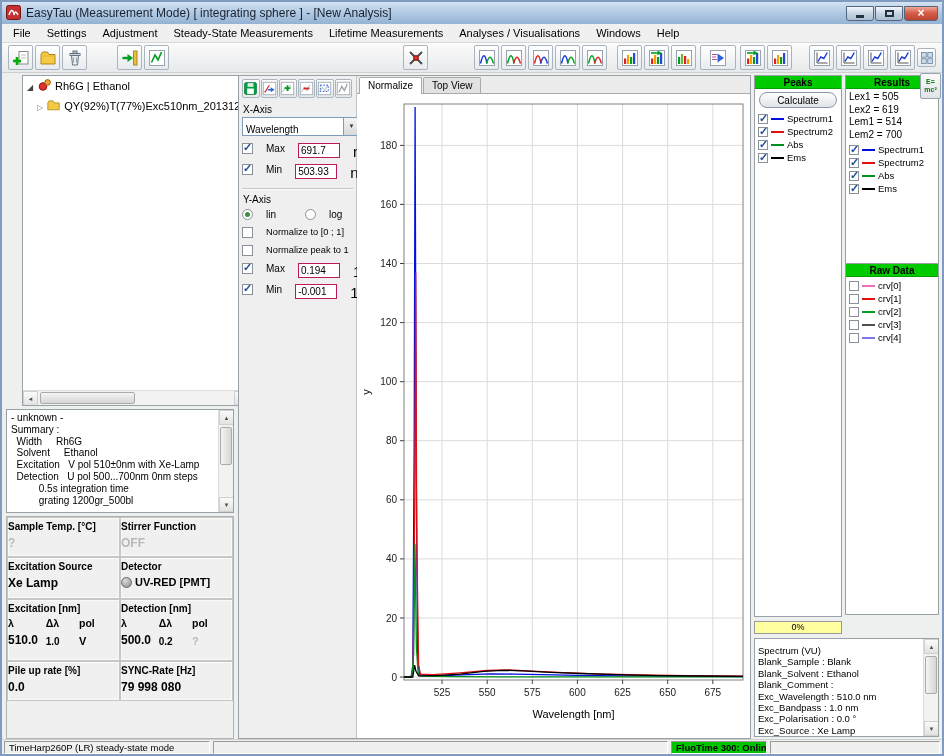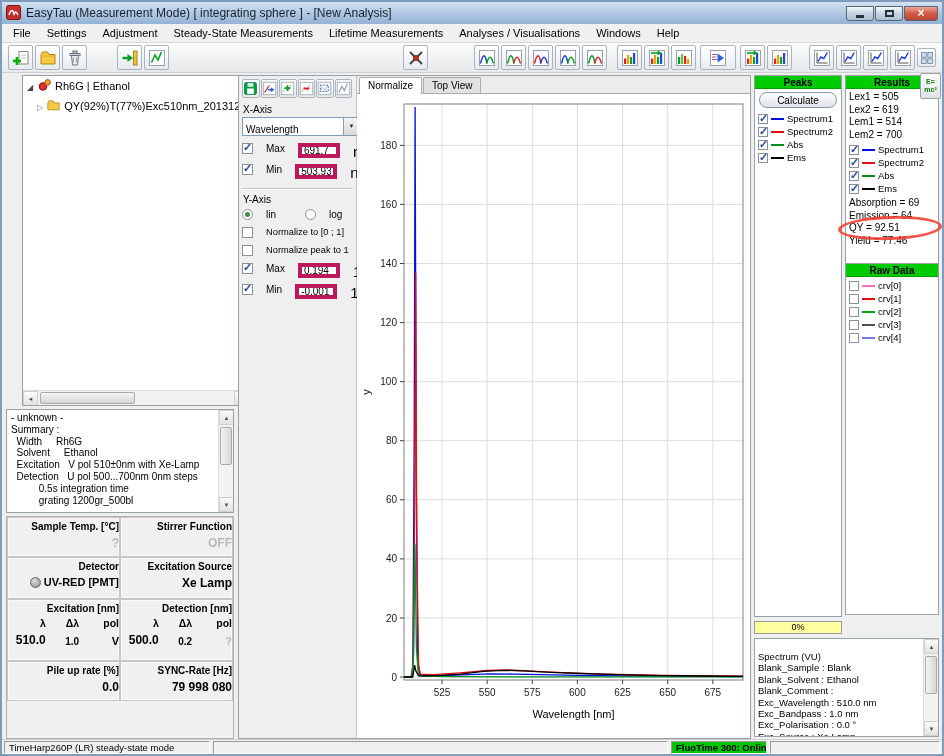--- a/index.html
+++ b/index.html
@@ -56,21 +56,21 @@
   .sb-vtrack{flex:1;position:relative}
   .sb-vthumb{position:absolute;left:1px;right:1px;top:2px;height:38px;background:linear-gradient(90deg,#f4f4f4,#d6d6d6);border:1px solid #aaa;border-radius:2px}
 
   
   #summary-box{left:4px;top:336px;width:228px;height:104px;overflow:hidden}
   #summary-lines{padding:2px 4px;margin-right:15px}
   .sum-line{font-size:10px;line-height:11.8px;white-space:pre;overflow:hidden}
 
   
   #params-panel{position:absolute;left:4px;top:443px;width:228px;height:223px;background:#f0f0f0;border:1px solid #b2b2b2;display:grid;grid-template-columns:1fr 1fr;grid-template-rows:40px 42px 62px 40px 37px;overflow:hidden}
-  .pcell{border:1px solid #c6c6c6;box-shadow:inset 0 0 0 1px #fafafa;background:#f0f0f0;text-align:right;overflow:hidden}
+  .pcell{border:1px solid #c6c6c6;box-shadow:inset 0 0 0 1px #fafafa;background:#f0f0f0;text-align:left;overflow:hidden}
   .plabel{font-weight:bold;font-size:10px;margin-top:3px;white-space:nowrap}
   .pvalue{font-weight:bold;font-size:12px;margin-top:4px}
   .gray{color:#b9b9b9}
   .tri{display:grid;grid-template-columns:34% 30% 36%;align-items:end}
   .sym{font-weight:bold;font-size:10.5px;margin-top:3px}
   .v-big{font-weight:bold;font-size:12px}
   .v-mid{font-weight:bold;font-size:10px}
   .v-pol{font-weight:bold;font-size:11px}
   .led{width:11px;height:11px;border-radius:50%;background:radial-gradient(circle at 35% 30%,#dcdcdc,#8a8a8a);border:1px solid #666;display:inline-block;vertical-align:-2px;margin-right:3px}
 
@@ -81,21 +81,21 @@
   .ct-btn{width:19px;height:19px;margin-right:1px;border:1px solid #aab4be;border-radius:2px;background:linear-gradient(#ffffff,#e7ebef);display:flex;align-items:center;justify-content:center}
   .ct-btn svg{width:15px;height:15px}
   .axis-title{font-size:10px;margin:3px 0 2px 1px}
   .dropdown{display:flex;width:118px;height:19px;border:1px solid #7f9db9;background:#fff;align-items:flex-end;margin:1px 0 7px}
   .dd-text{flex:1;padding-left:3px;font-size:10px;overflow:hidden;white-space:nowrap}
   .dd-btn{width:16px;height:17px;background:linear-gradient(#f4f4f4,#d9d9d9);border-left:1px solid #7f9db9;text-align:center}
   .dd-btn::after{content:"▼";font-size:6px;color:#333;line-height:17px}
   .arow{display:flex;gap:13px;margin:4px 0;min-height:14px}
   .albl{font-size:10px;white-space:nowrap}
   .albl.small{font-size:9.3px}
-  input.num{width:42px;height:15px;border:4px solid #be185d;font-size:10px;padding:0 2px;font-family:inherit}
+  input.num{width:42px;height:15px;border:1px solid #be185d;font-size:10px;padding:0 2px;font-family:inherit}
   .unit{font-size:15px;white-space:nowrap}
   .sep{border-top:1px solid #c6c6c6;border-bottom:1px solid #fcfcfc;margin:7px 0 4px}
   .cb{width:11px;height:11px;flex:none;border:1px solid #8a9097;background:#fff;display:inline-block;position:relative}
   .cb.checked::after{content:"✓";position:absolute;top:-3px;left:0px;font-size:11px;font-weight:bold;color:#24519c}
   .radio{width:11px;height:11px;flex:none;border:1px solid #8a9097;border-radius:50%;background:#fff;position:relative;display:inline-block}
   .radio.sel::after{content:"";position:absolute;left:2px;top:2px;width:5px;height:5px;border-radius:50%;background:#3f8f3f}
 
   
   #chart-region{flex:1;position:relative;background:#fff}
   .tabs{position:absolute;top:0;left:0;right:0;height:18px;background:#ececec;border-bottom:1px solid #aaa;display:flex;align-items:flex-end;padding-left:2px}
@@ -112,21 +112,21 @@
 
   
   .green-header{background:#00cb00;border-bottom:1px solid #00a000;font-weight:bold;text-align:center;font-size:10px;height:13px;line-height:13px}
   #peaks-box{left:752px;top:2px;width:88px;height:542px}
   .calc-btn{display:block;margin:3px auto 4px;width:78px;height:16px;font-size:10px;border:1px solid #8a98a8;background:linear-gradient(#fefefe,#dfe3e8);border-radius:8px}
   .legend-row{display:flex;align-items:center;gap:3px;padding:1px 3px;font-size:9.5px;white-space:nowrap}
   .legend-row .cb{width:10px;height:10px}
   .cline{width:13px;height:2px;flex:none}
   #progress-bar{position:absolute;left:752px;top:548px;width:88px;height:13px;background:#ffffa0;border:1px solid #9a9a9a;text-align:center;font-size:9px;line-height:11px}
   #info-box{left:752px;top:565px;width:185px;height:99px;overflow:hidden}
-  #info-lines{padding:12px 3px;margin-right:15px}
+  #info-lines{padding:6px 3px;margin-right:15px}
   .info-line{font-size:9.5px;line-height:11.4px;white-space:nowrap;overflow:hidden}
   #results-box{left:843px;top:2px;width:94px;height:239px}
   .rline{font-size:10px;line-height:12.5px;padding:0 3px;white-space:nowrap}
   #results-values{padding-top:2px}
   #results-legend{padding:2px 0}
   .rline.stat.hl{position:relative;z-index:2}
   .qy-ellipse{position:absolute;left:-8px;top:-6px;width:calc(100% + 12px);height:24px;border:3px solid rgba(242,60,45,0.88);border-radius:50%;transform:rotate(-2deg);pointer-events:none}
   #raw-box{left:843px;top:190px;width:94px;height:352px}
   #raw-items{padding-top:2px}
   #emc-badge{position:absolute;right:1px;top:0;width:21px;height:26px;border:1px solid #98a2ac;border-radius:2px;background:linear-gradient(#fafafa,#dfe3e8);color:#0a7a0a;font-weight:bold;font-size:7px;line-height:8px;text-align:center;padding-top:4px;z-index:5}
@@ -411,26 +411,26 @@
     <div id="params-panel">
       <div class="pcell">
         <div class="plabel">Sample Temp.  [°C]</div>
         <div class="pvalue gray">?</div>
       </div>
       <div class="pcell">
         <div class="plabel">Stirrer Function</div>
         <div class="pvalue gray">OFF</div>
       </div>
       <div class="pcell">
+        <div class="plabel">Excitation Source</div>
+        <div class="pvalue">Xe Lamp</div>
+      </div>
+      <div class="pcell">
         <div class="plabel">Detector</div>
         <div class="pvalue" style="font-size:11px"><span class="led"></span><span>UV-RED [PMT]</span></div>
-      </div>
-      <div class="pcell">
-        <div class="plabel">Excitation Source</div>
-        <div class="pvalue">Xe Lamp</div>
       </div>
       <div class="pcell">
         <div class="plabel">Excitation  [nm]</div>
         <div class="tri">
           <span class="sym">λ</span>
           <span class="sym">Δλ</span>
           <span class="sym">pol</span>
         </div>
         <div class="tri" style="margin-top:4px">
           <span class="v-big">510.0</span>
@@ -693,26 +693,20 @@
             <span class="cb checked"></span>
             <span class="cline" style="background: rgb(0, 144, 32);"></span>
             <span>Abs</span>
           </div>
           <div class="legend-row">
             <span class="cb checked"></span>
             <span class="cline" style="background: rgb(0, 0, 0);"></span>
             <span>Ems</span>
           </div>
         </div>
-      <div id="results-stats">
-          <div class="rline stat">Absorption = 69</div>
-          <div class="rline stat">Emission = 64</div>
-          <div class="rline stat hl">QY = 92.51<div class="qy-ellipse"></div></div>
-          <div class="rline stat">Yield = 77.46</div>
-        </div>
     </div>
 
     <div class="panel" id="raw-box">
       <div class="green-header">Raw Data</div>
       <div id="raw-items">
           <div class="legend-row">
             <span class="cb"></span>
             <span class="cline" style="background: rgb(240, 112, 192);"></span>
             <span>crv[0]</span>
           </div>

